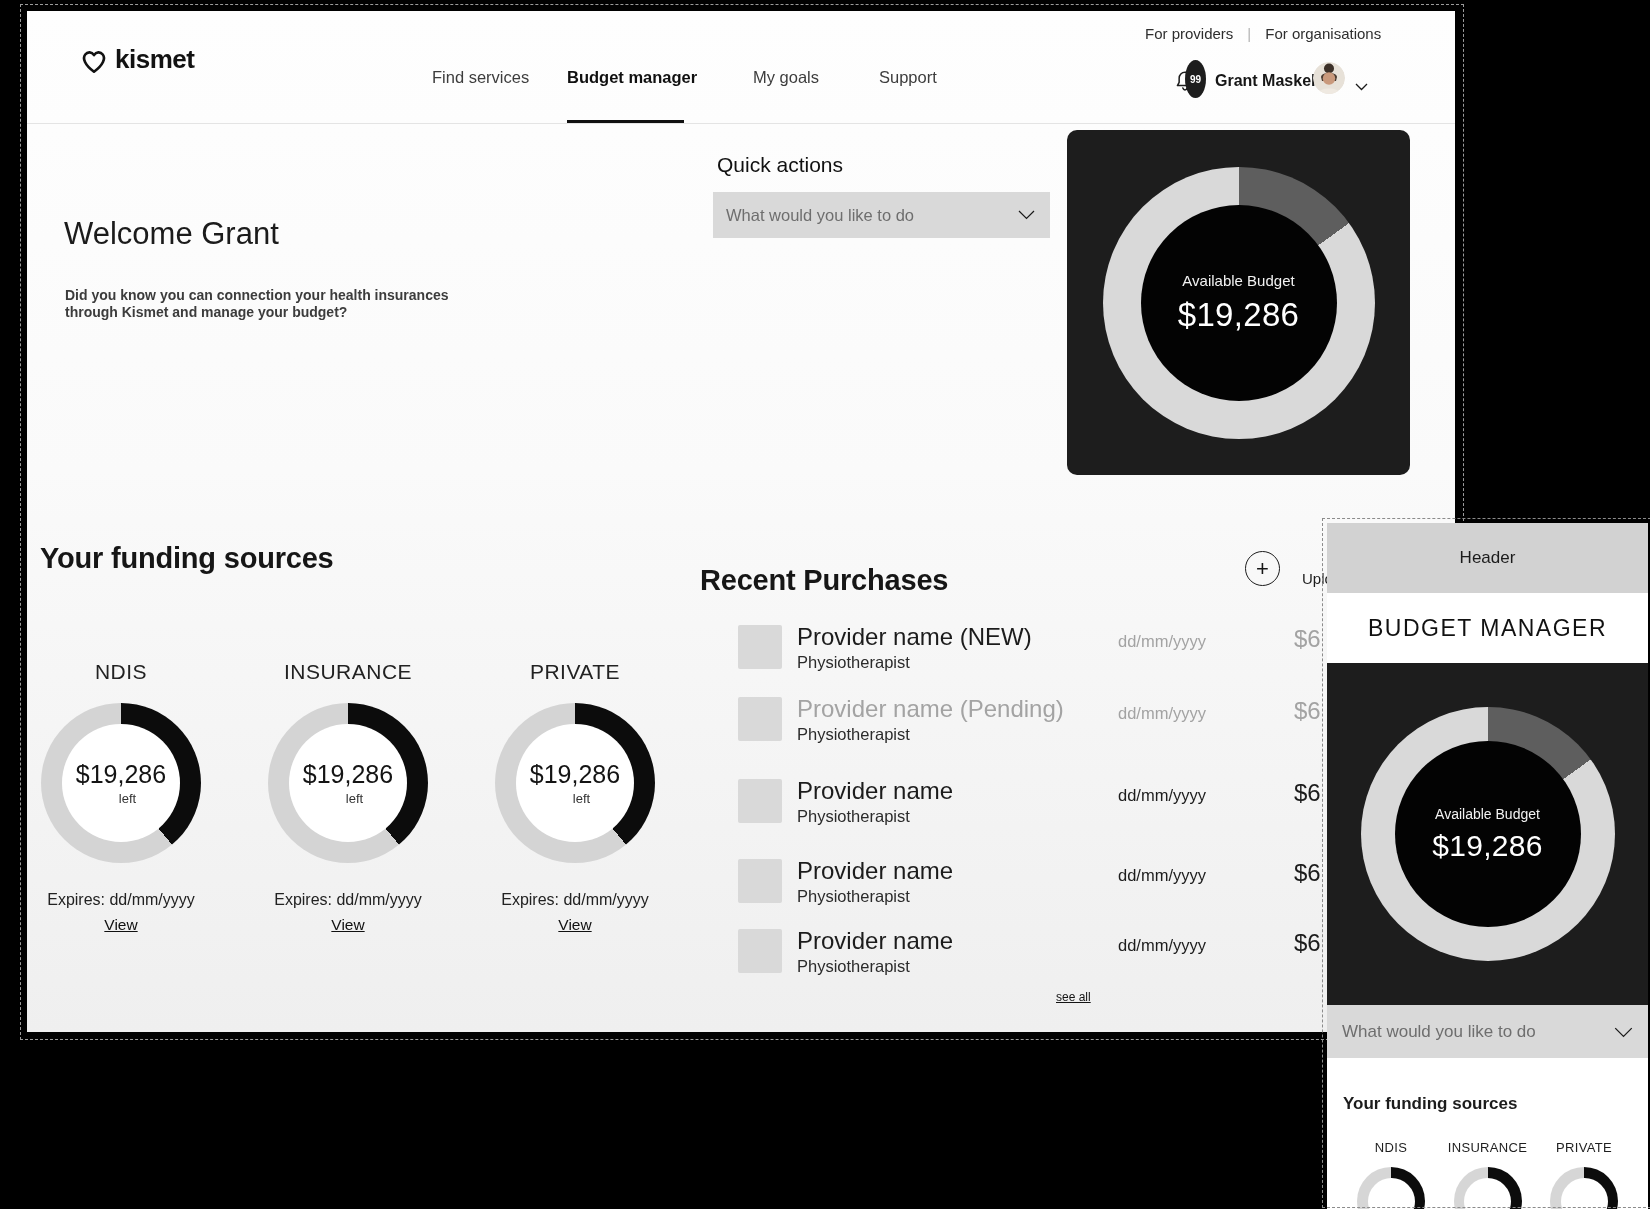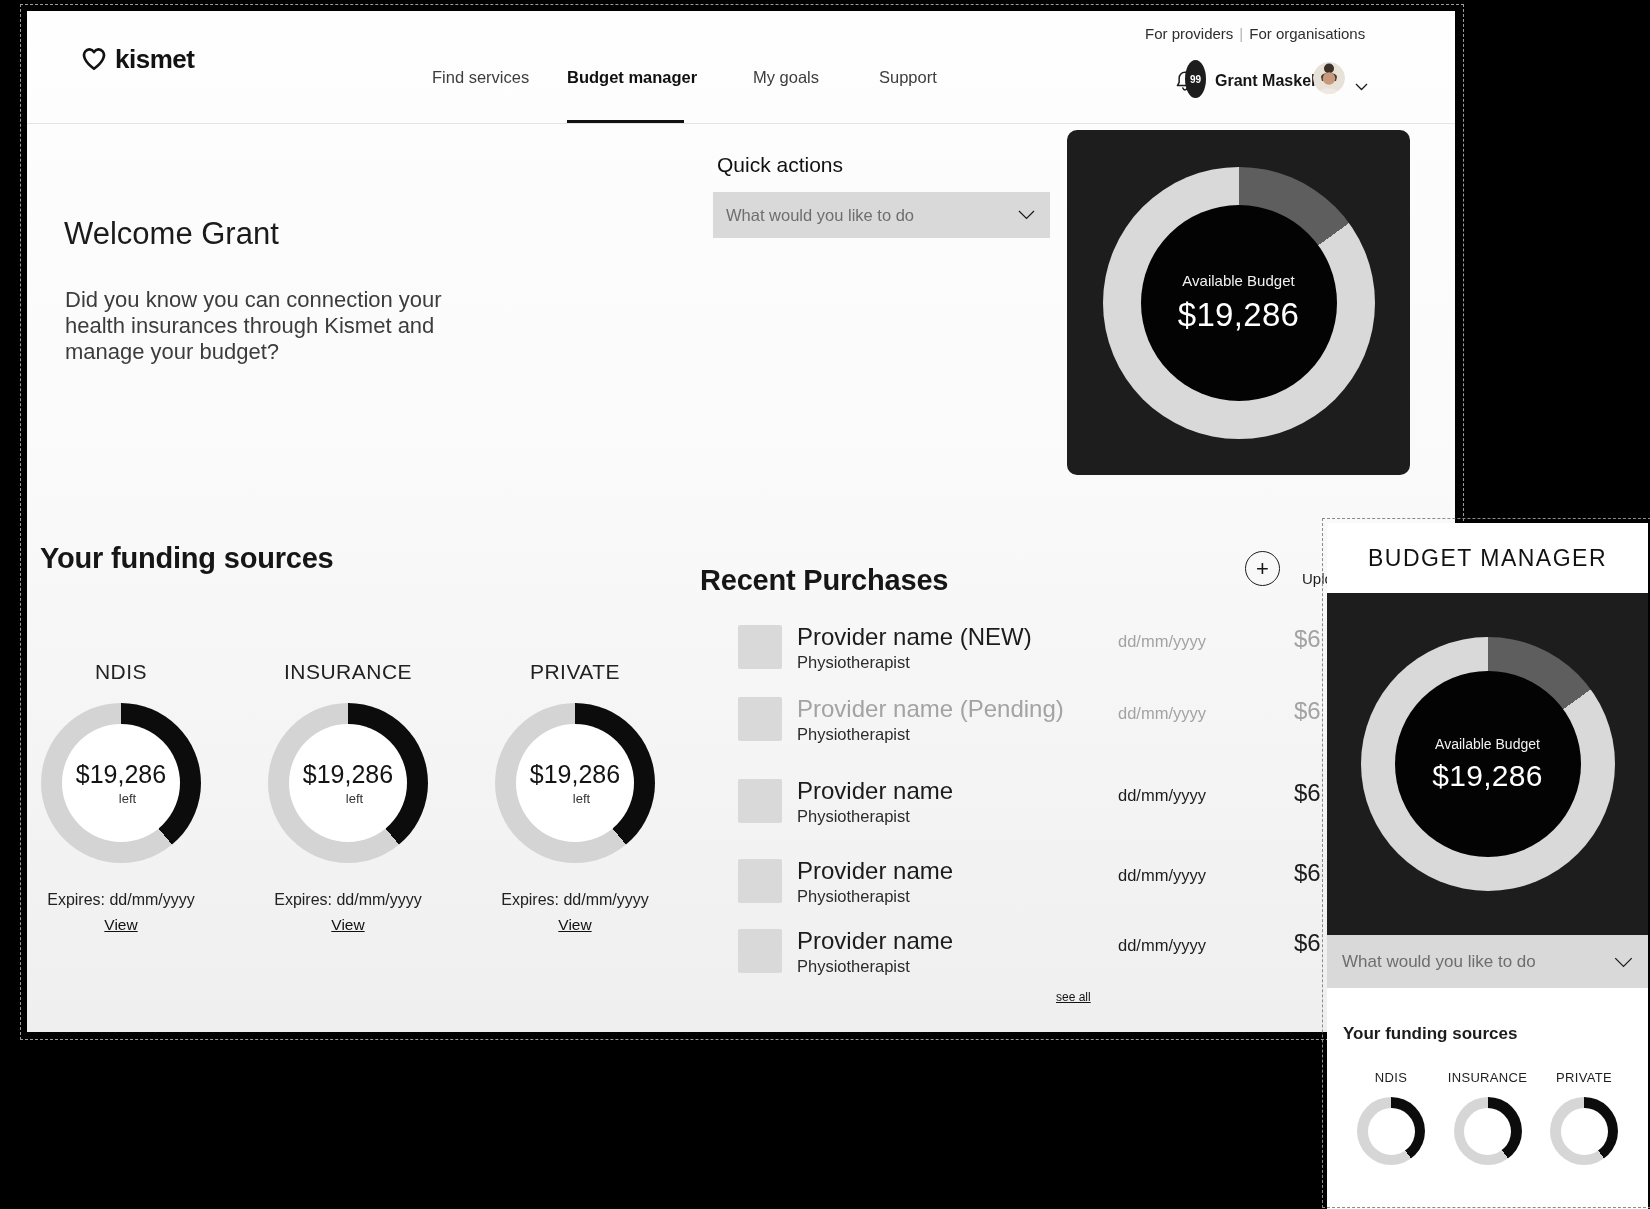--- a/index.html
+++ b/index.html
@@ -8,46 +8,46 @@
 
   
   .canvas{position:absolute;left:27px;top:11px;width:1428px;height:1021px;
           background:linear-gradient(180deg,#fefefe 0%,#fafafa 45%,#efefef 100%);}
   .ants-desktop{position:absolute;left:20px;top:4px;width:1442px;height:1034px;
           border:1px dashed #9b9b9b;pointer-events:none;z-index:5;}
   .ants-mobile{position:absolute;left:1322px;top:518px;width:327px;height:688px;
           border:1px dashed #8b8b8b;pointer-events:none;z-index:9;}
 
   
-  .brand{position:absolute;left:52px;top:33px;display:flex;align-items:flex-start;gap:6px;}
+  .brand{position:absolute;left:52px;top:33px;display:flex;align-items:flex-end;gap:6px;}
   .brand svg{display:block;}
   .brand-name{font-size:26px;font-weight:700;letter-spacing:-0.5px;color:#121212;}
   .nav-item{position:absolute;top:57px;font-size:16.5px;color:#3d3d3d;cursor:pointer;}
   .nav-find{left:405px;}
   .nav-budget{left:540px;font-weight:700;color:#101010;}
   .nav-goals{left:726px;}
   .nav-support{left:852px;}
   .nav-underline{position:absolute;left:540px;top:109px;width:117px;height:3px;background:#111;}
   .nav-divider{position:absolute;left:0;right:0;top:112px;height:1px;background:#e4e4e4;}
 
-  .top-links{position:absolute;left:1118px;top:14px;display:flex;gap:6px;font-size:15px;color:#2e2e2e;align-items:center;}
+  .top-links{position:absolute;left:1118px;top:14px;display:flex;gap:14px;font-size:15px;color:#2e2e2e;align-items:center;}
   .top-links .sep{color:#b5b5b5;}
   .top-links span{cursor:pointer;}
 
   .bell{position:absolute;left:1145px;top:57px;width:26px;height:26px;cursor:pointer;}
   .bell-badge{position:absolute;left:1158px;top:49px;width:21px;height:38px;border-radius:50%;
               background:#1d1d1d;color:#fff;font-size:10px;font-weight:700;display:flex;
               align-items:center;justify-content:center;z-index:2;}
   .user-name{position:absolute;left:1188px;top:61px;font-size:16px;font-weight:700;color:#161616;cursor:pointer;}
   .avatar{position:absolute;left:1286px;top:51px;width:32px;height:32px;border-radius:50%;overflow:hidden;cursor:pointer;}
   .user-chevron{position:absolute;left:1328px;top:66px;}
 
   
   .welcome-title{position:absolute;left:37px;top:205px;font-size:31px;font-weight:500;color:#1b1b1b;}
-  .welcome-text{position:absolute;left:38px;top:276px;width:430px;font-size:22px;line-height:26px;color:#3c3c3c;}
+  .welcome-text{position:absolute;left:38px;top:276px;width:430px;font-size:14px;line-height:17px;color:#3c3c3c;font-weight:bold;}
 
   
   .qa-title{position:absolute;left:690px;top:142px;font-size:21px;font-weight:500;color:#111;}
   .dropdown{position:absolute;background:#d9d9d9;cursor:pointer;}
   .dd-desktop{left:686px;top:181px;width:337px;height:46px;}
   .dropdown .dd-text{position:absolute;left:13px;top:0;line-height:46px;font-size:16.5px;color:#6e6e6e;}
   .dropdown svg{position:absolute;right:15px;top:50%;margin-top:-5px;}
 
   
   .budget-card{position:absolute;left:1040px;top:119px;width:343px;height:345px;border-radius:10px;
@@ -278,20 +278,21 @@
       <span class="p-date">dd/mm/yyyy</span>
       <span class="p-price">$6</span>
     </div>
 
     <span class="see-all">see all</span>
   </div>
 
   <div class="ants-desktop"></div>
 
   <div class="mobile">
+    <div class="m-header">Header</div>
     <div class="m-title">BUDGET MANAGER</div>
 
     <div class="m-chart">
       <div class="donut donut-mobile" style="--spent: 15;">
         <div class="hole">
           <span class="bud-label">Available Budget</span>
           <span class="bud-amount">$19,286</span>
         </div>
       </div>
     </div>

